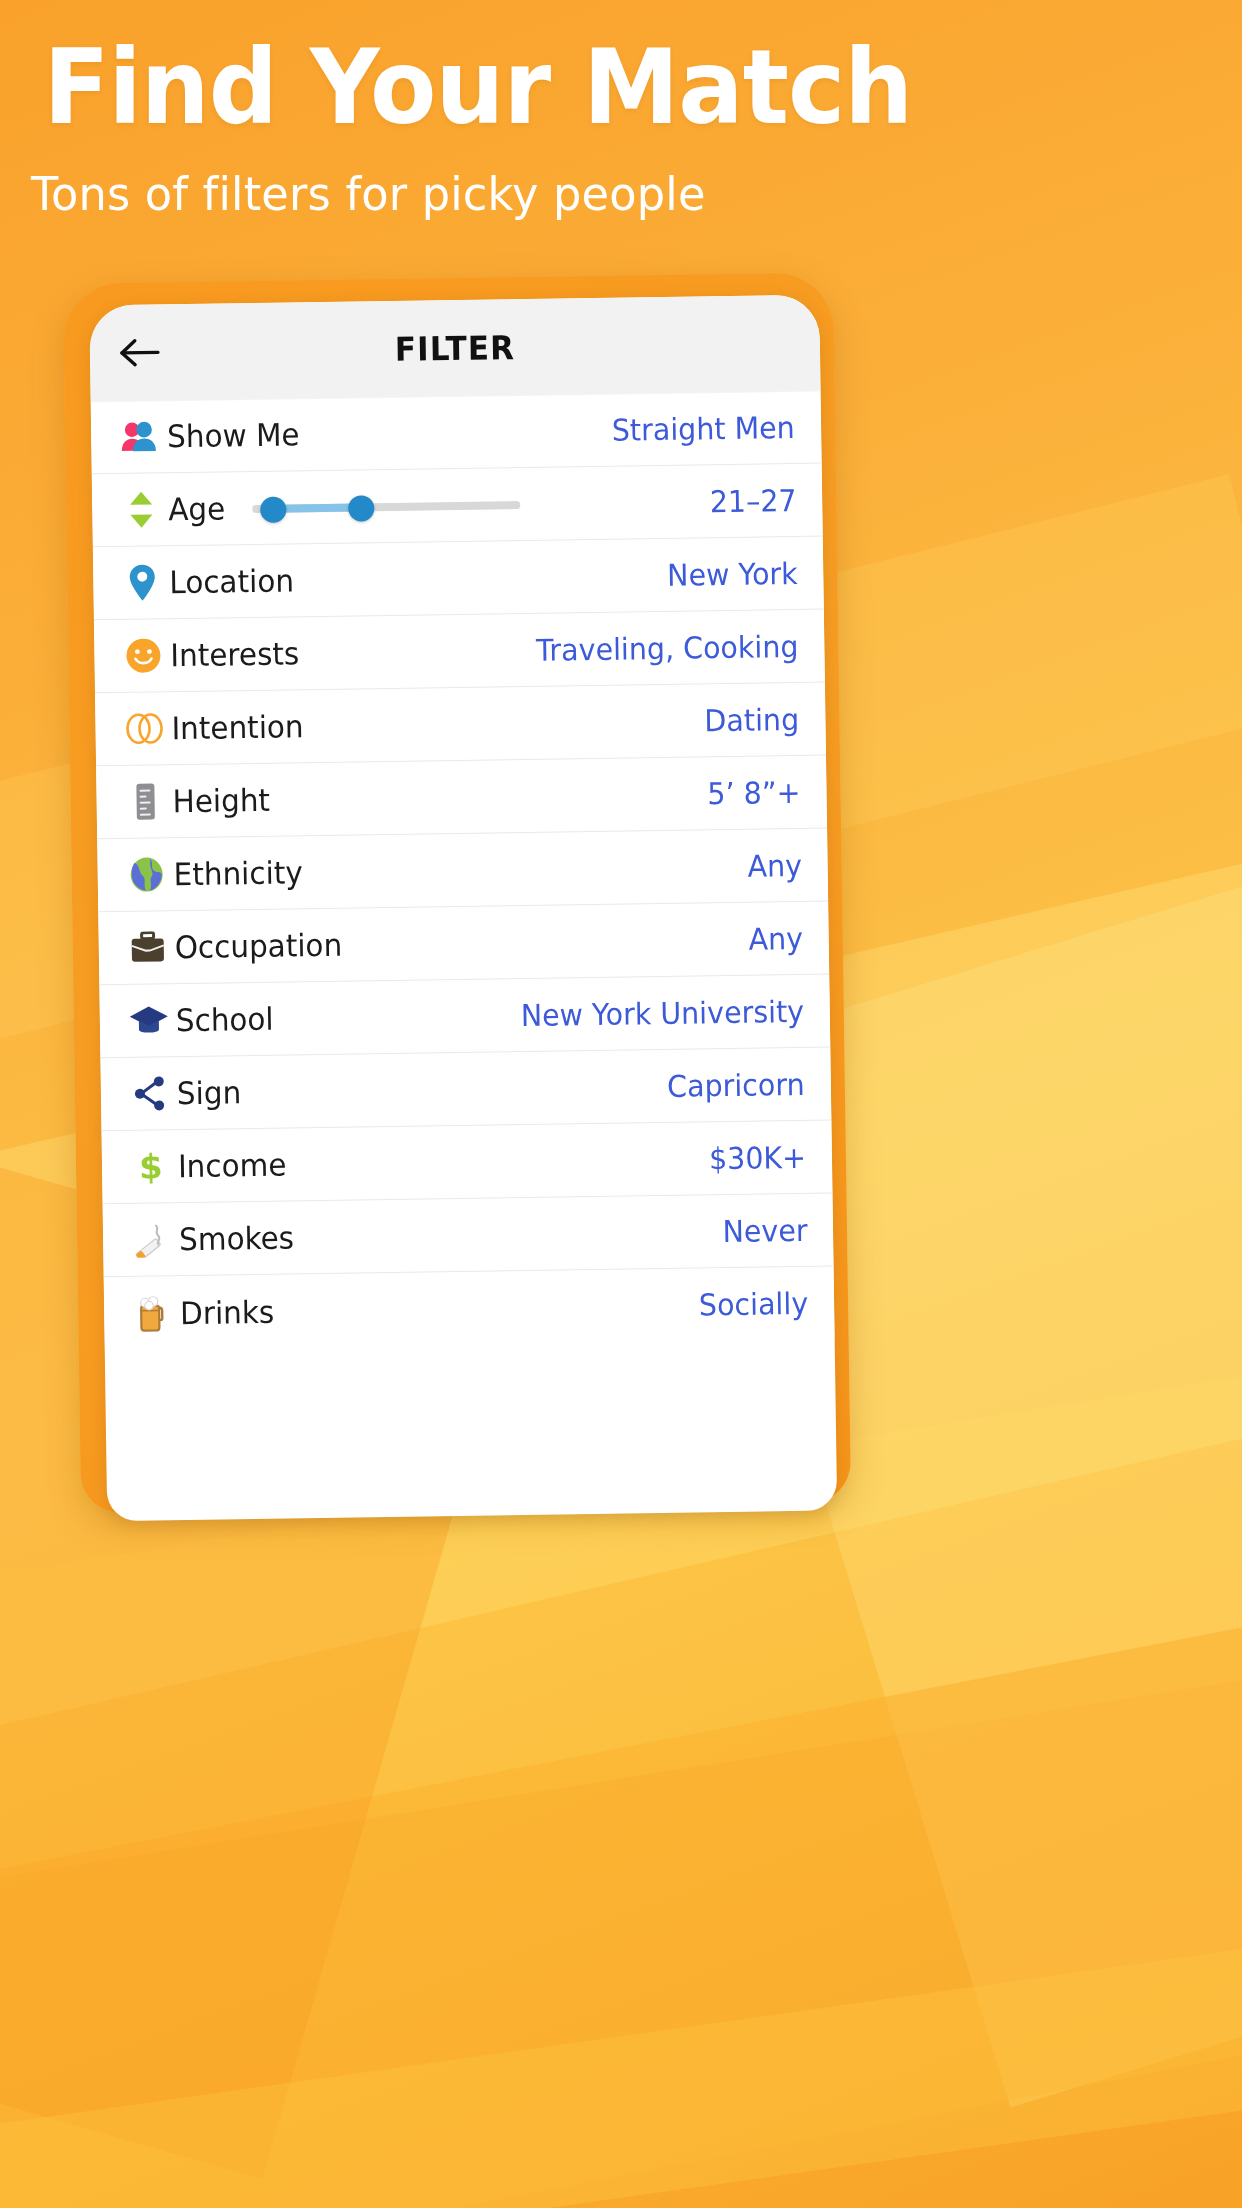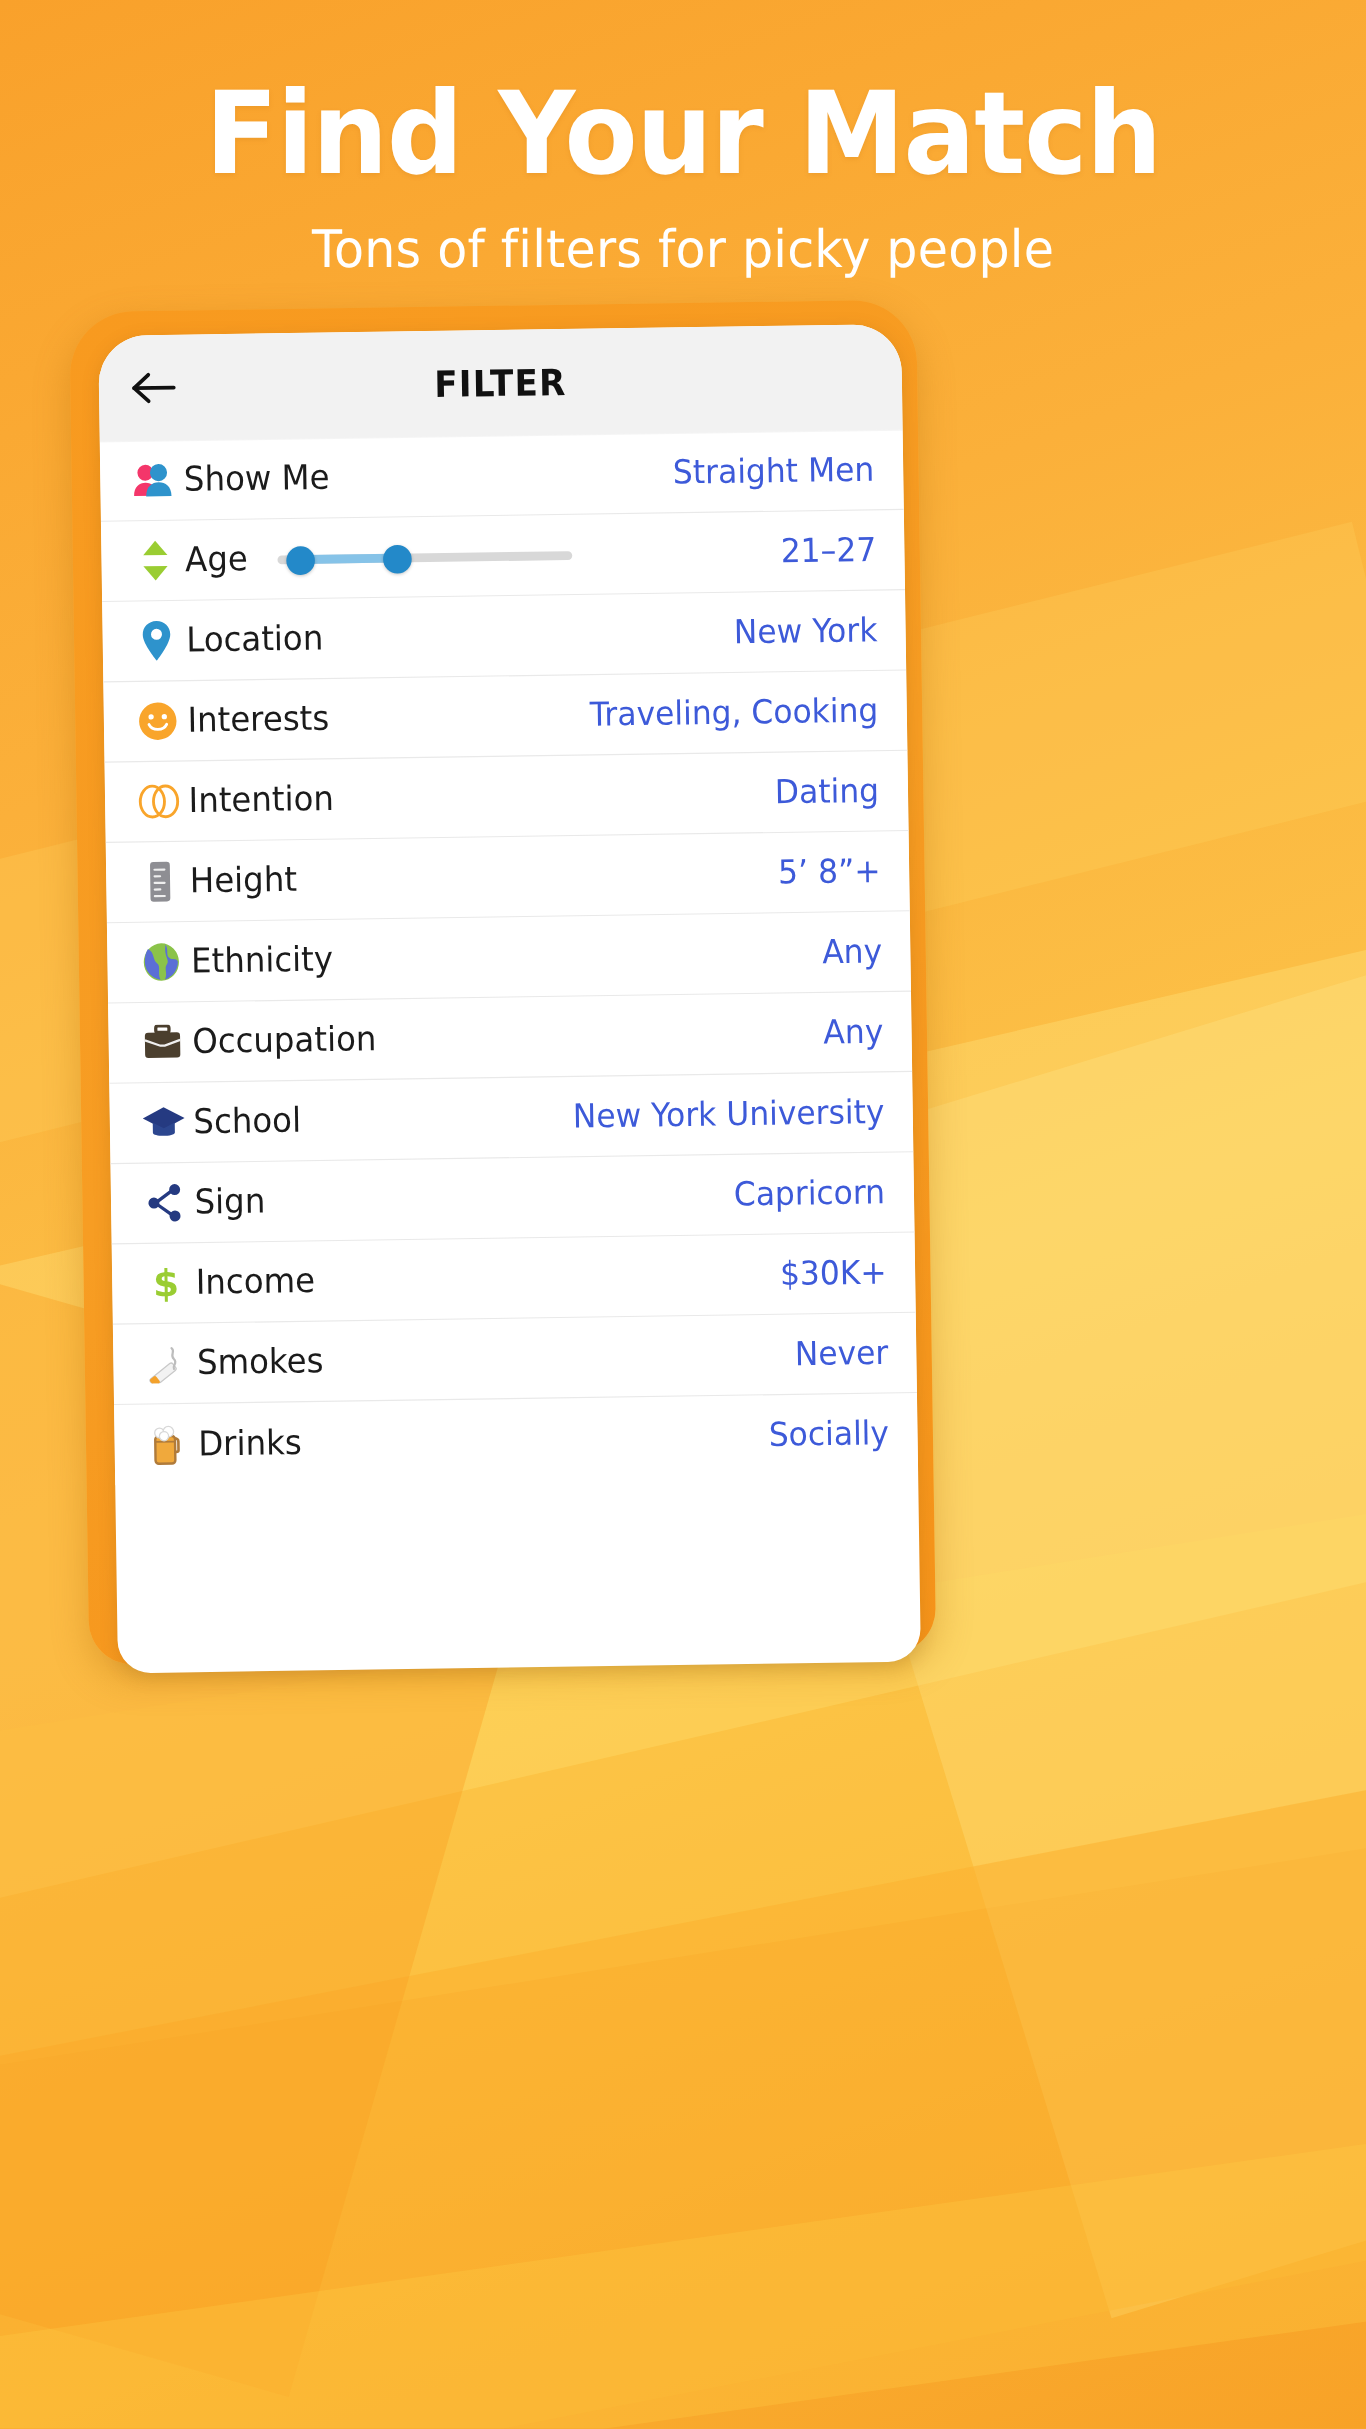--- a/index.html
+++ b/index.html
@@ -23,21 +23,21 @@
   .s4 { width:1400px; height:250px; left:-120px; top:640px;
         background:rgba(255,219,104,.22); transform:rotate(-14deg); }
   .s5 { width:900px; height:1100px; left:830px; top:900px;
         background:rgba(255,232,140,.30); transform:rotate(-17deg); }
   .s6 { width:700px; height:900px; left:-300px; top:1200px;
         background:rgba(249,160,36,.40); transform:rotate(16deg); }
   .s7 { width:1600px; height:160px; left:-200px; top:2040px;
         background:rgba(255,205,70,.30); transform:rotate(-8deg); }
 
   
-  #hero { position:absolute; z-index:3; left:0; right:0; top:68px; text-align:center; }
+  #hero { position:absolute; z-index:3; left:0; right:0; top:34px; }
   #hero h1 {
     font-family:"DejaVu Sans", sans-serif;
     font-size:104px; line-height:1.02; font-weight:bold;
     color:#ffffff; letter-spacing:-1px;
     transform:scaleX(.93); transform-origin:center;
     text-shadow:0 2px 5px rgba(180,100,10,.16);
   }
   #hero h2 {
     margin-top:26px;
     font-family:"DejaVu Sans", sans-serif;

